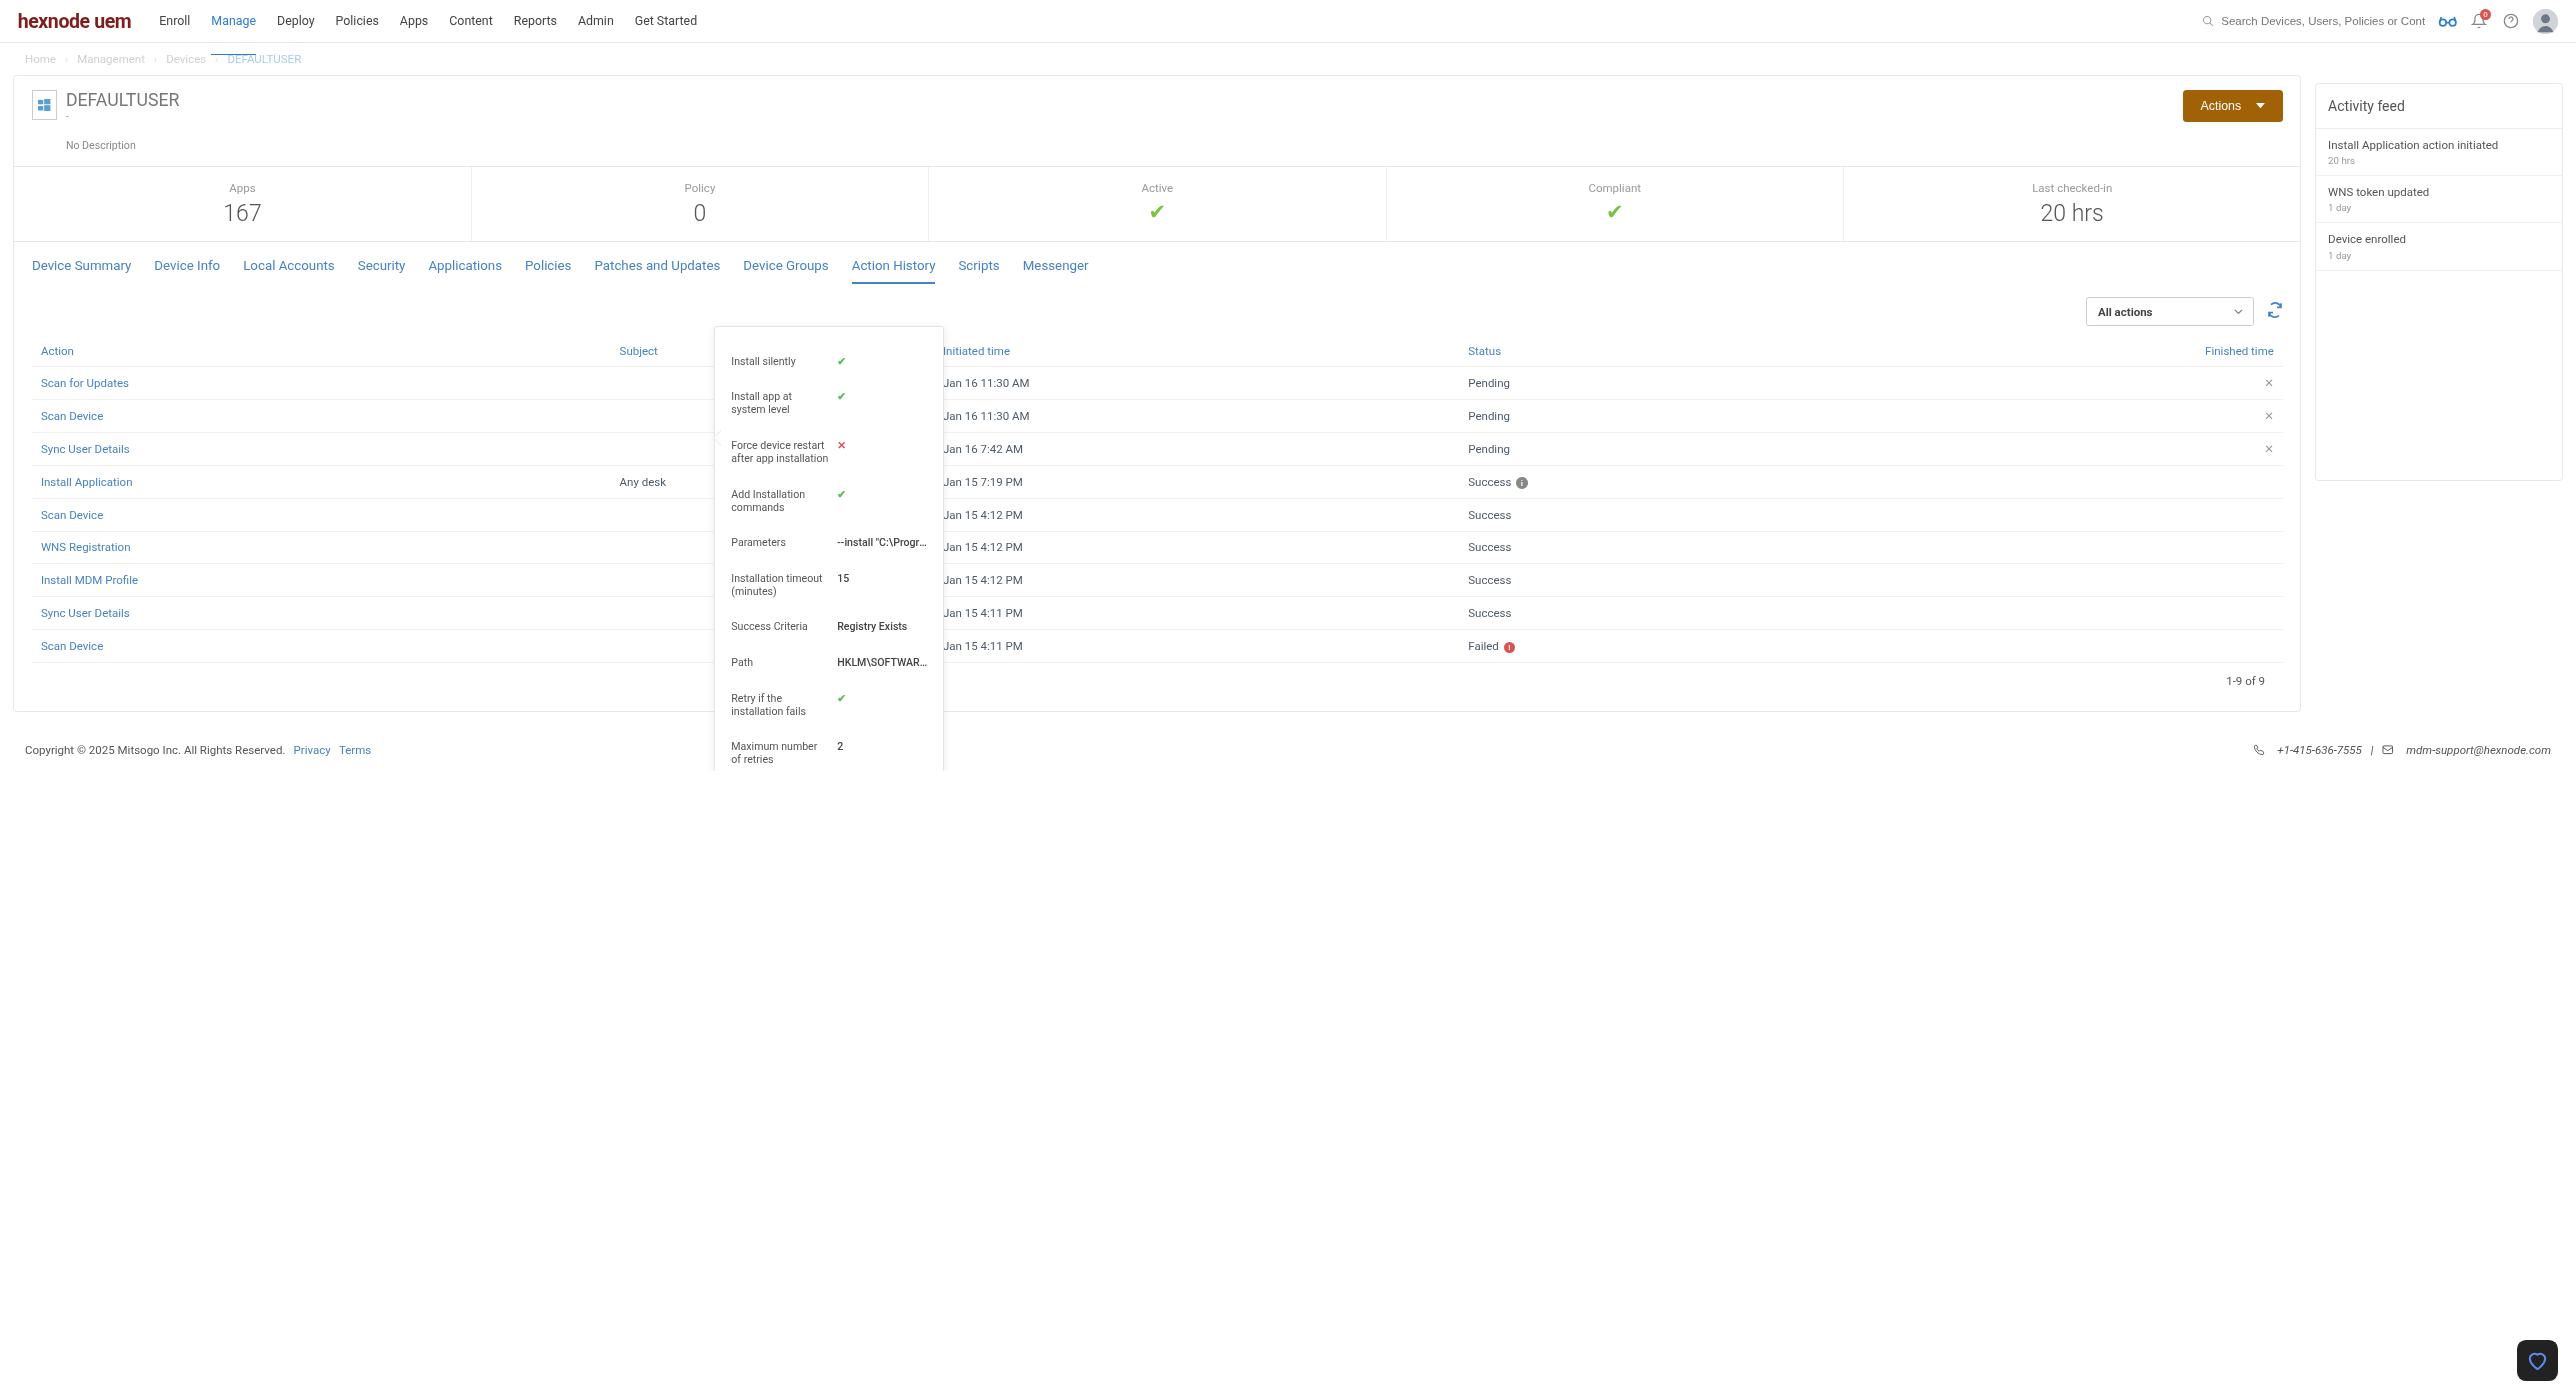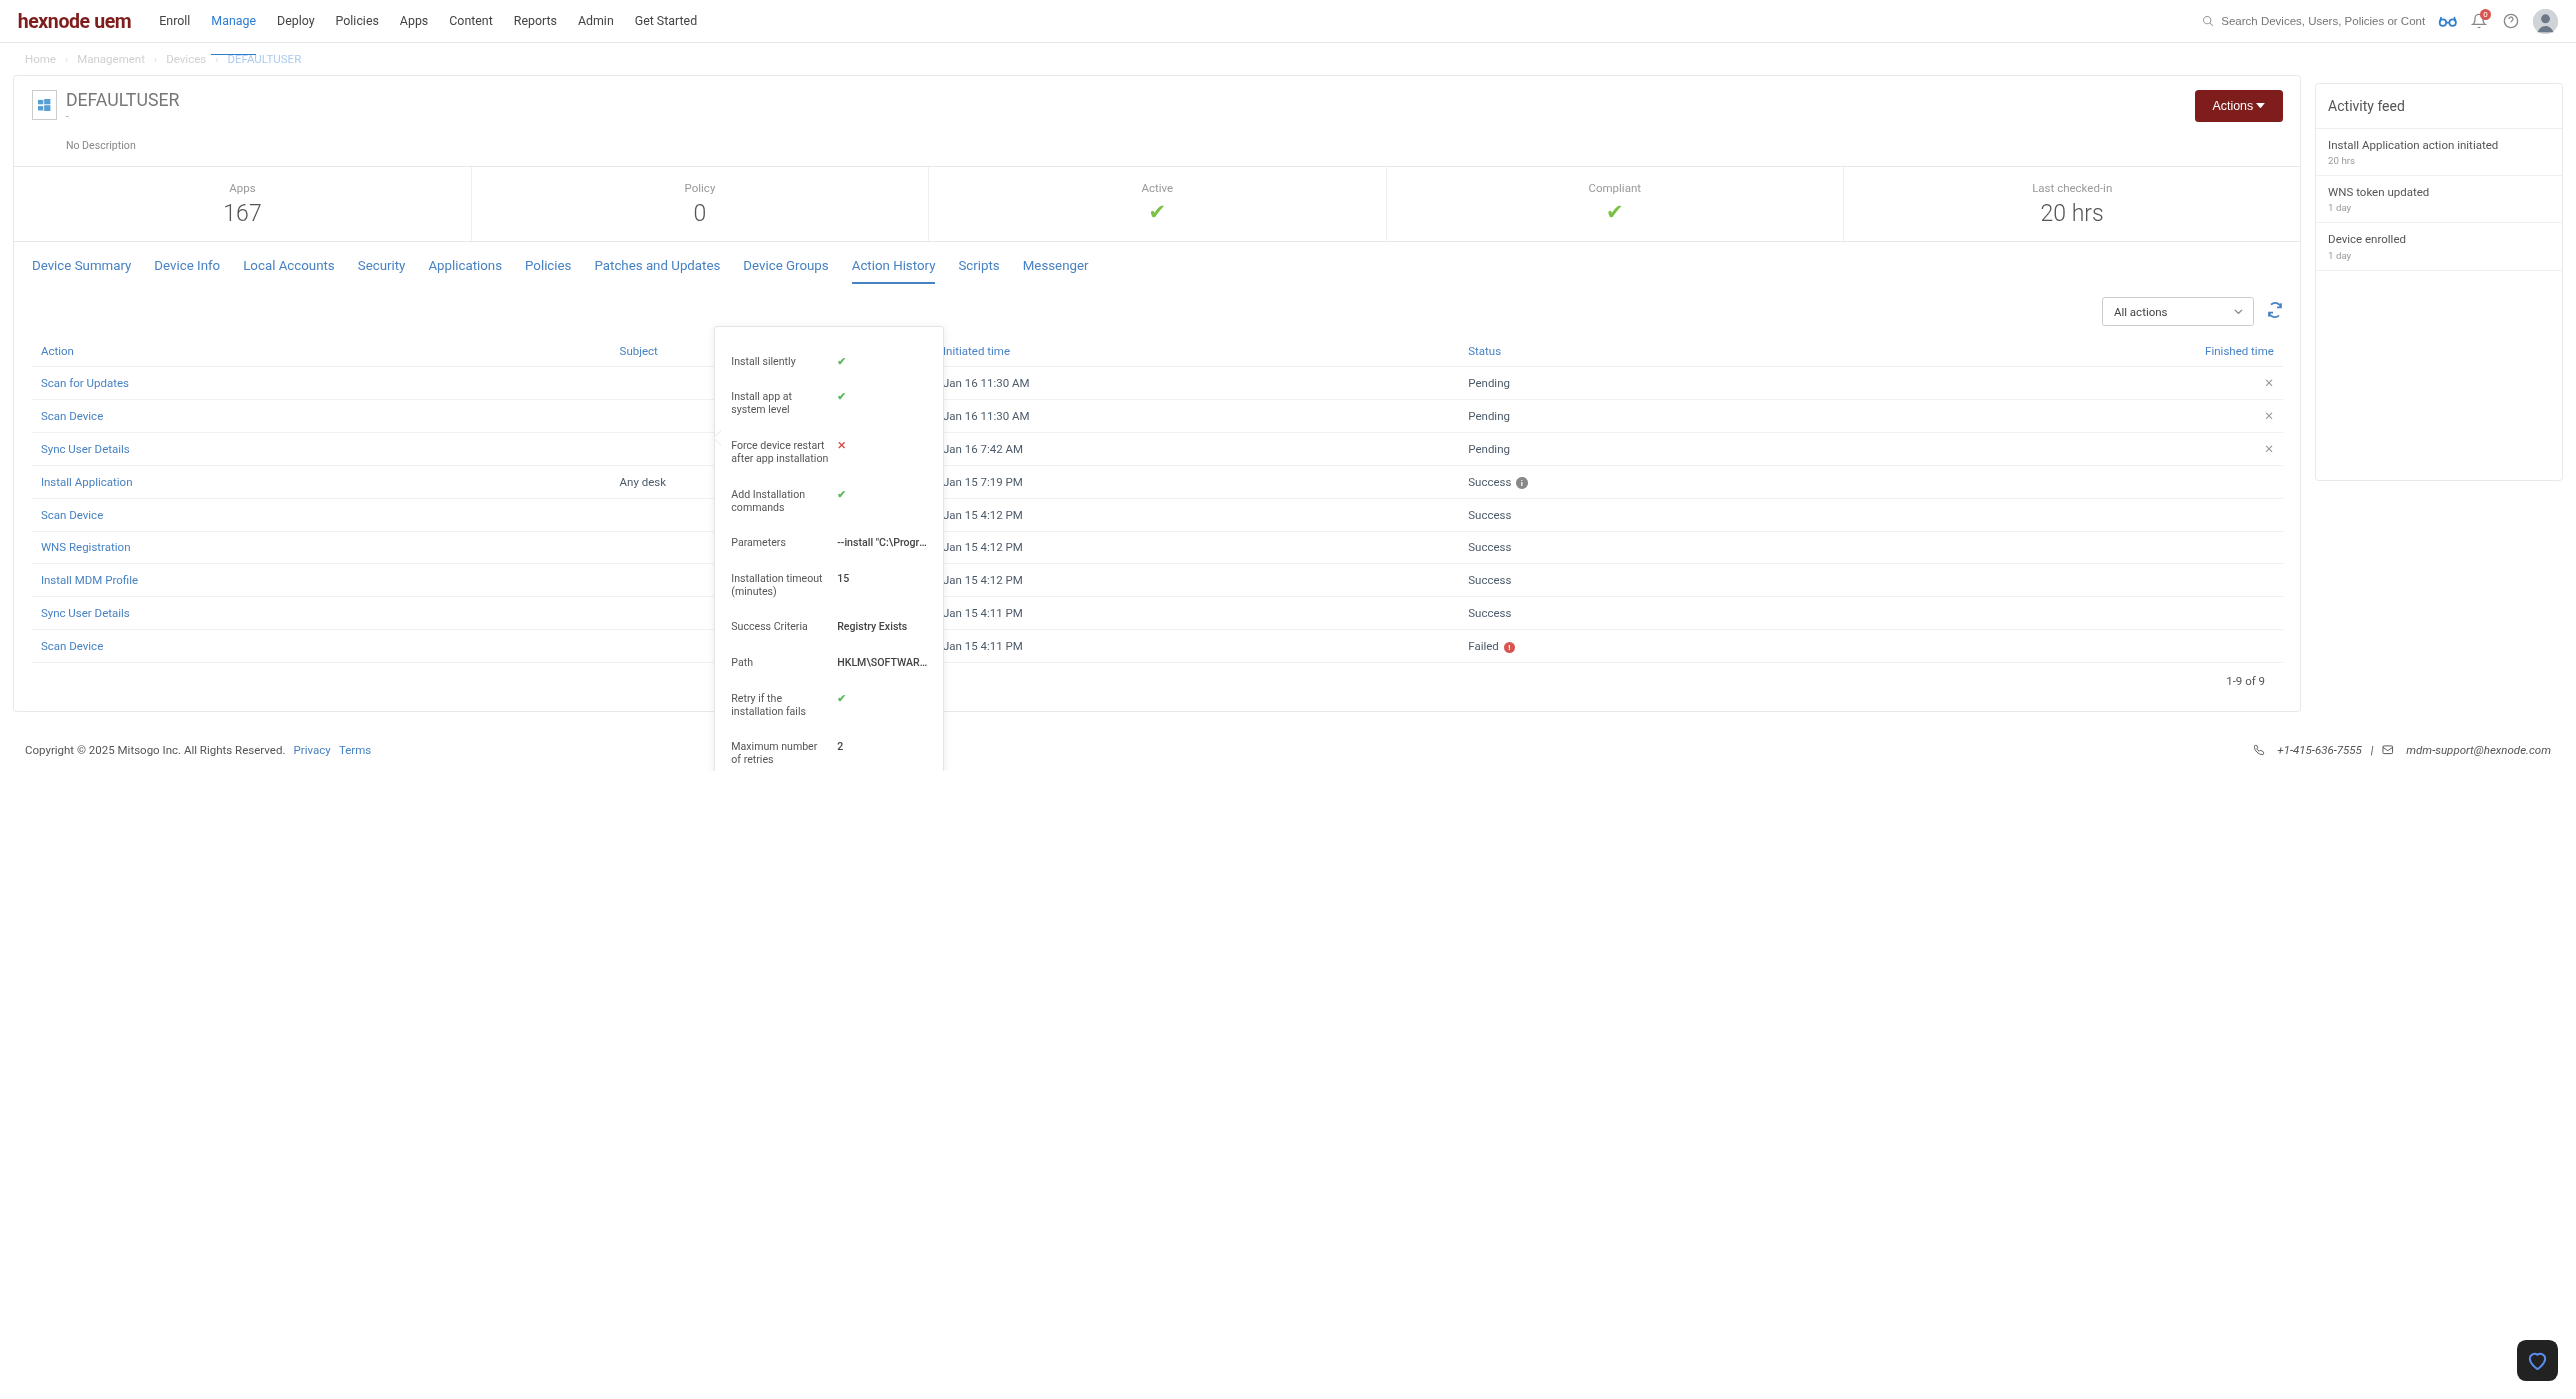--- a/index.html
+++ b/index.html
@@ -97,28 +97,28 @@
   width: 25px; height: 30px;
   border: 0.9px solid #ccc;
   display: flex; align-items: center; justify-content: center;
   margin-right: 8.9px;
 }
 .device-title { font-size: 17.7px; color: #777; font-weight: 400; }
 .device-sub { font-size: 9.7px; color: #888; }
 .device-desc { font-size: 10.6px; color: #888; margin-top:18px; }
 .actions-btn {
   margin-left: auto;
-  background: #7f1d1d;
+  background: #a16207;
   color: white;
   border: none;
   padding: 8.9px 17.7px;
   border-radius: 3.5px;
   font-size: 12.4px;
   cursor: pointer;
-  display: flex; align-items: center; gap: 3px;
+  display: flex; align-items: center; gap: 15px;
 }
 .kpi-row { display: flex; border-top: 0.9px solid #e8e8e8; border-bottom: 0.9px solid #e8e8e8; }
 .kpi { 
   flex: 1; 
   text-align: center; 
   padding: 14px 0;
   border-right: 0.9px solid #eee;
 }
 .kpi:last-child { border-right: none; }
 .kpi-label { color: #999; font-size: 11.5px; margin-bottom: 5.3px; }
@@ -134,24 +134,25 @@
 }
 .sub-tab.active { border-bottom: 2.7px solid #4782c3; }
 .table-area { padding: 12.4px 17.7px; position: relative; }
 .filter-row { display: flex; justify-content: flex-end; align-items: center; gap: 12.4px; margin-bottom: 8.9px;}
 .dropdown { 
   border: 0.9px solid #ccc; 
   padding: 6.2px 10.6px; 
   font-size: 11.5px; 
   color: #444;
   background: white;
-  width: 152px;
+  width: 168px;
   display: flex; justify-content: space-between; align-items: center;
   cursor: pointer;
   border-radius: 2.7px;
+  font-weight: bold;
 }
 .refresh-icon { color: #4782c3; font-size: 16px; cursor: pointer; }
 table { width: 100%; border-collapse: collapse; }
 th { 
   text-align: left; color: #4782c3; font-weight: 400; 
   font-size: 11.5px; padding: 8.9px;
   border-bottom: 0.9px solid #eee;
 }
 td { 
   padding: 8.9px; font-size: 11.5px; color: #4c5b6a;

